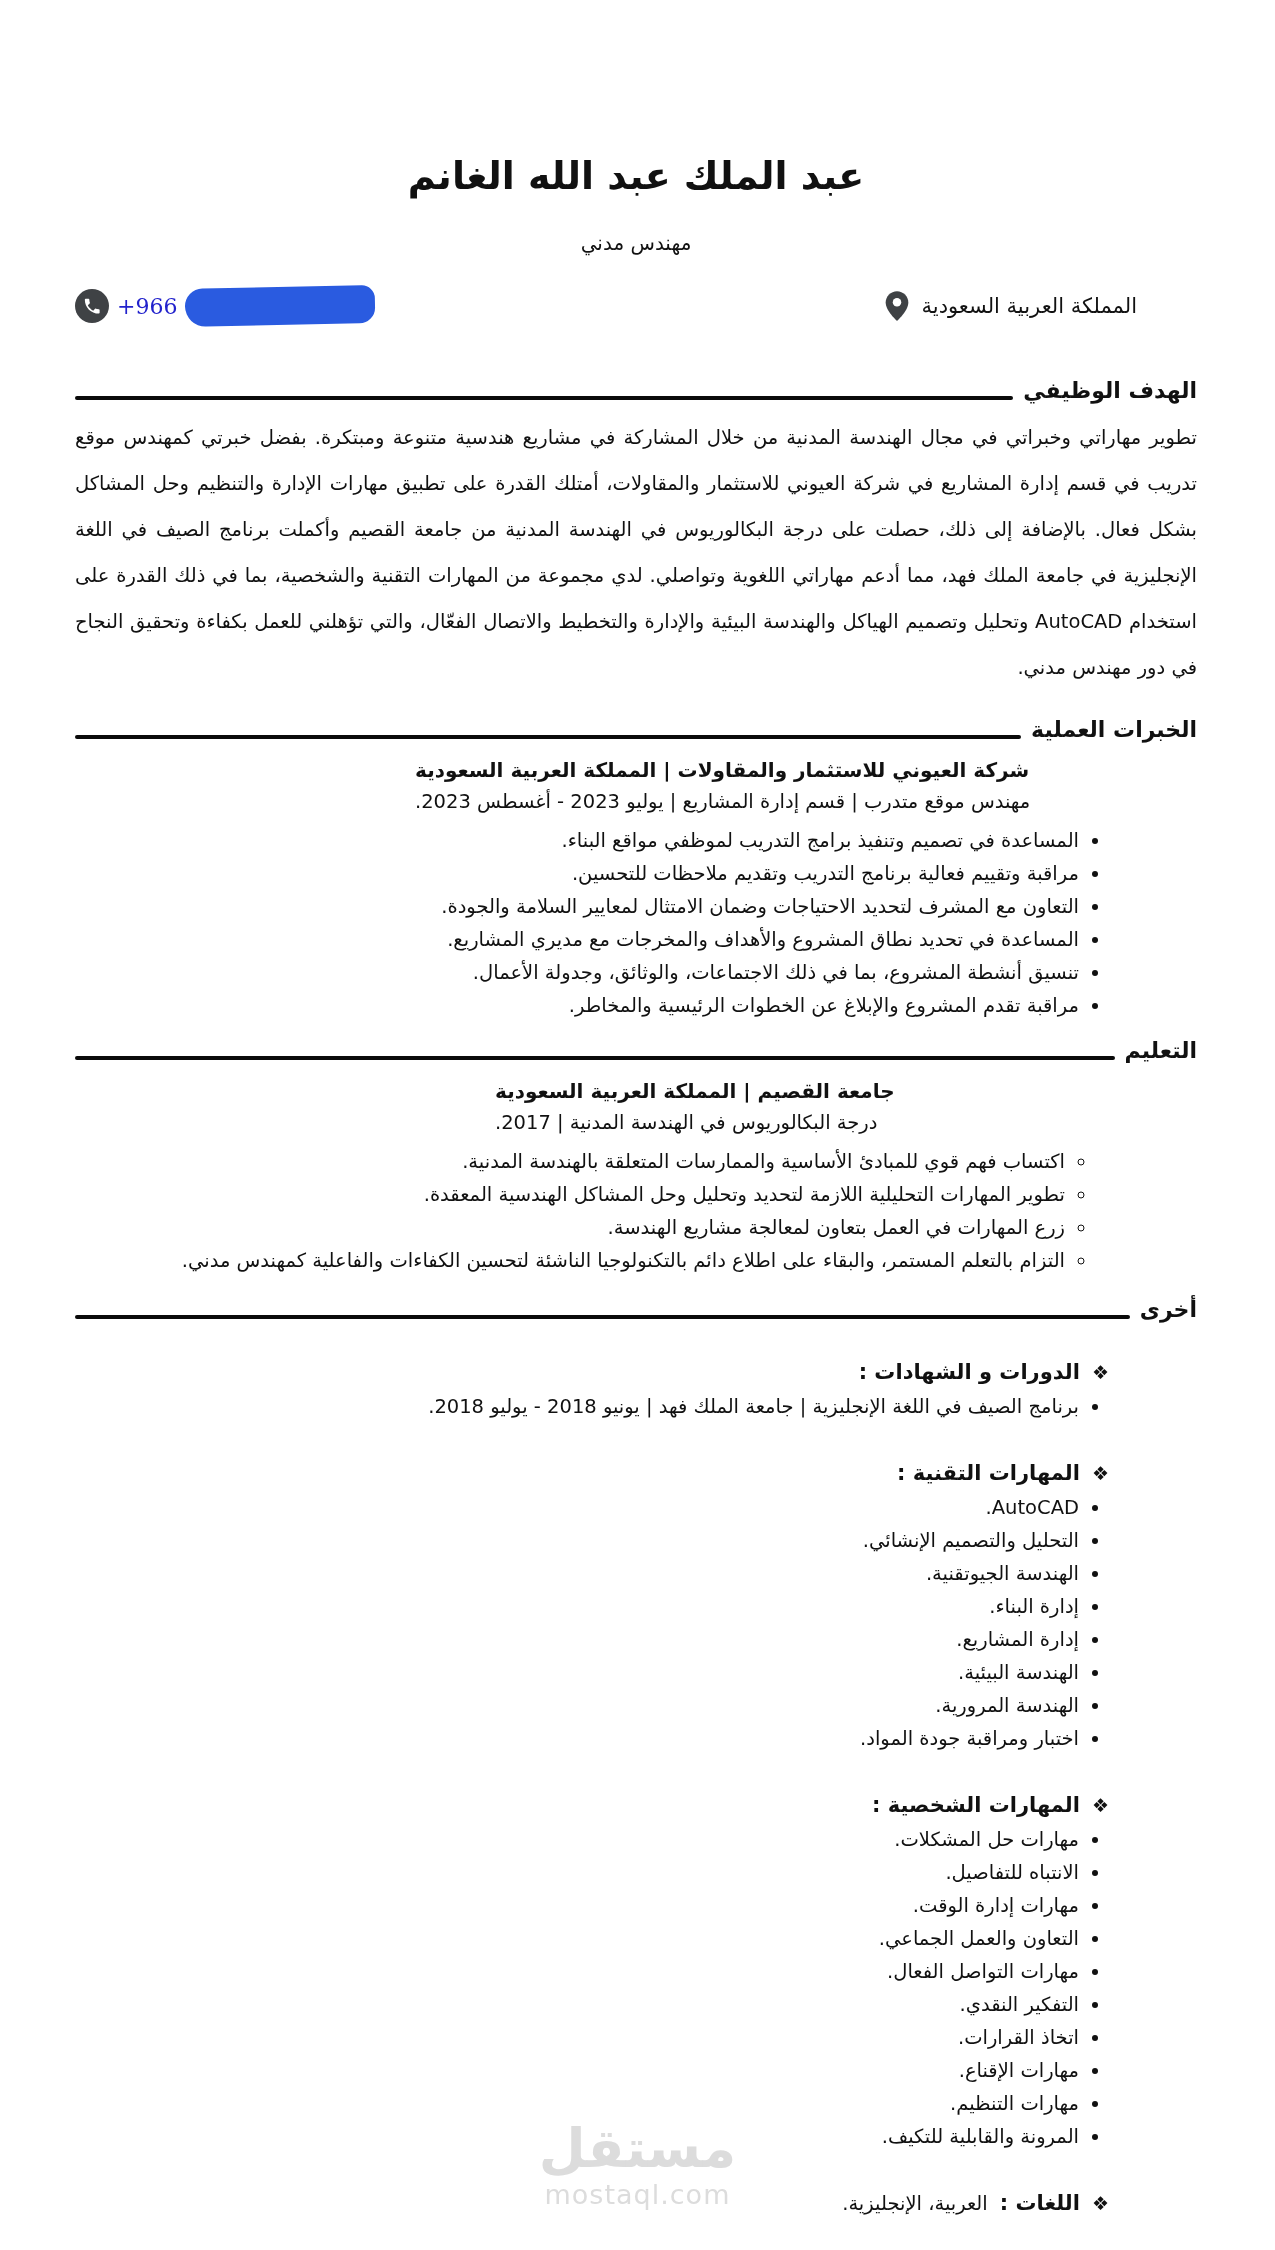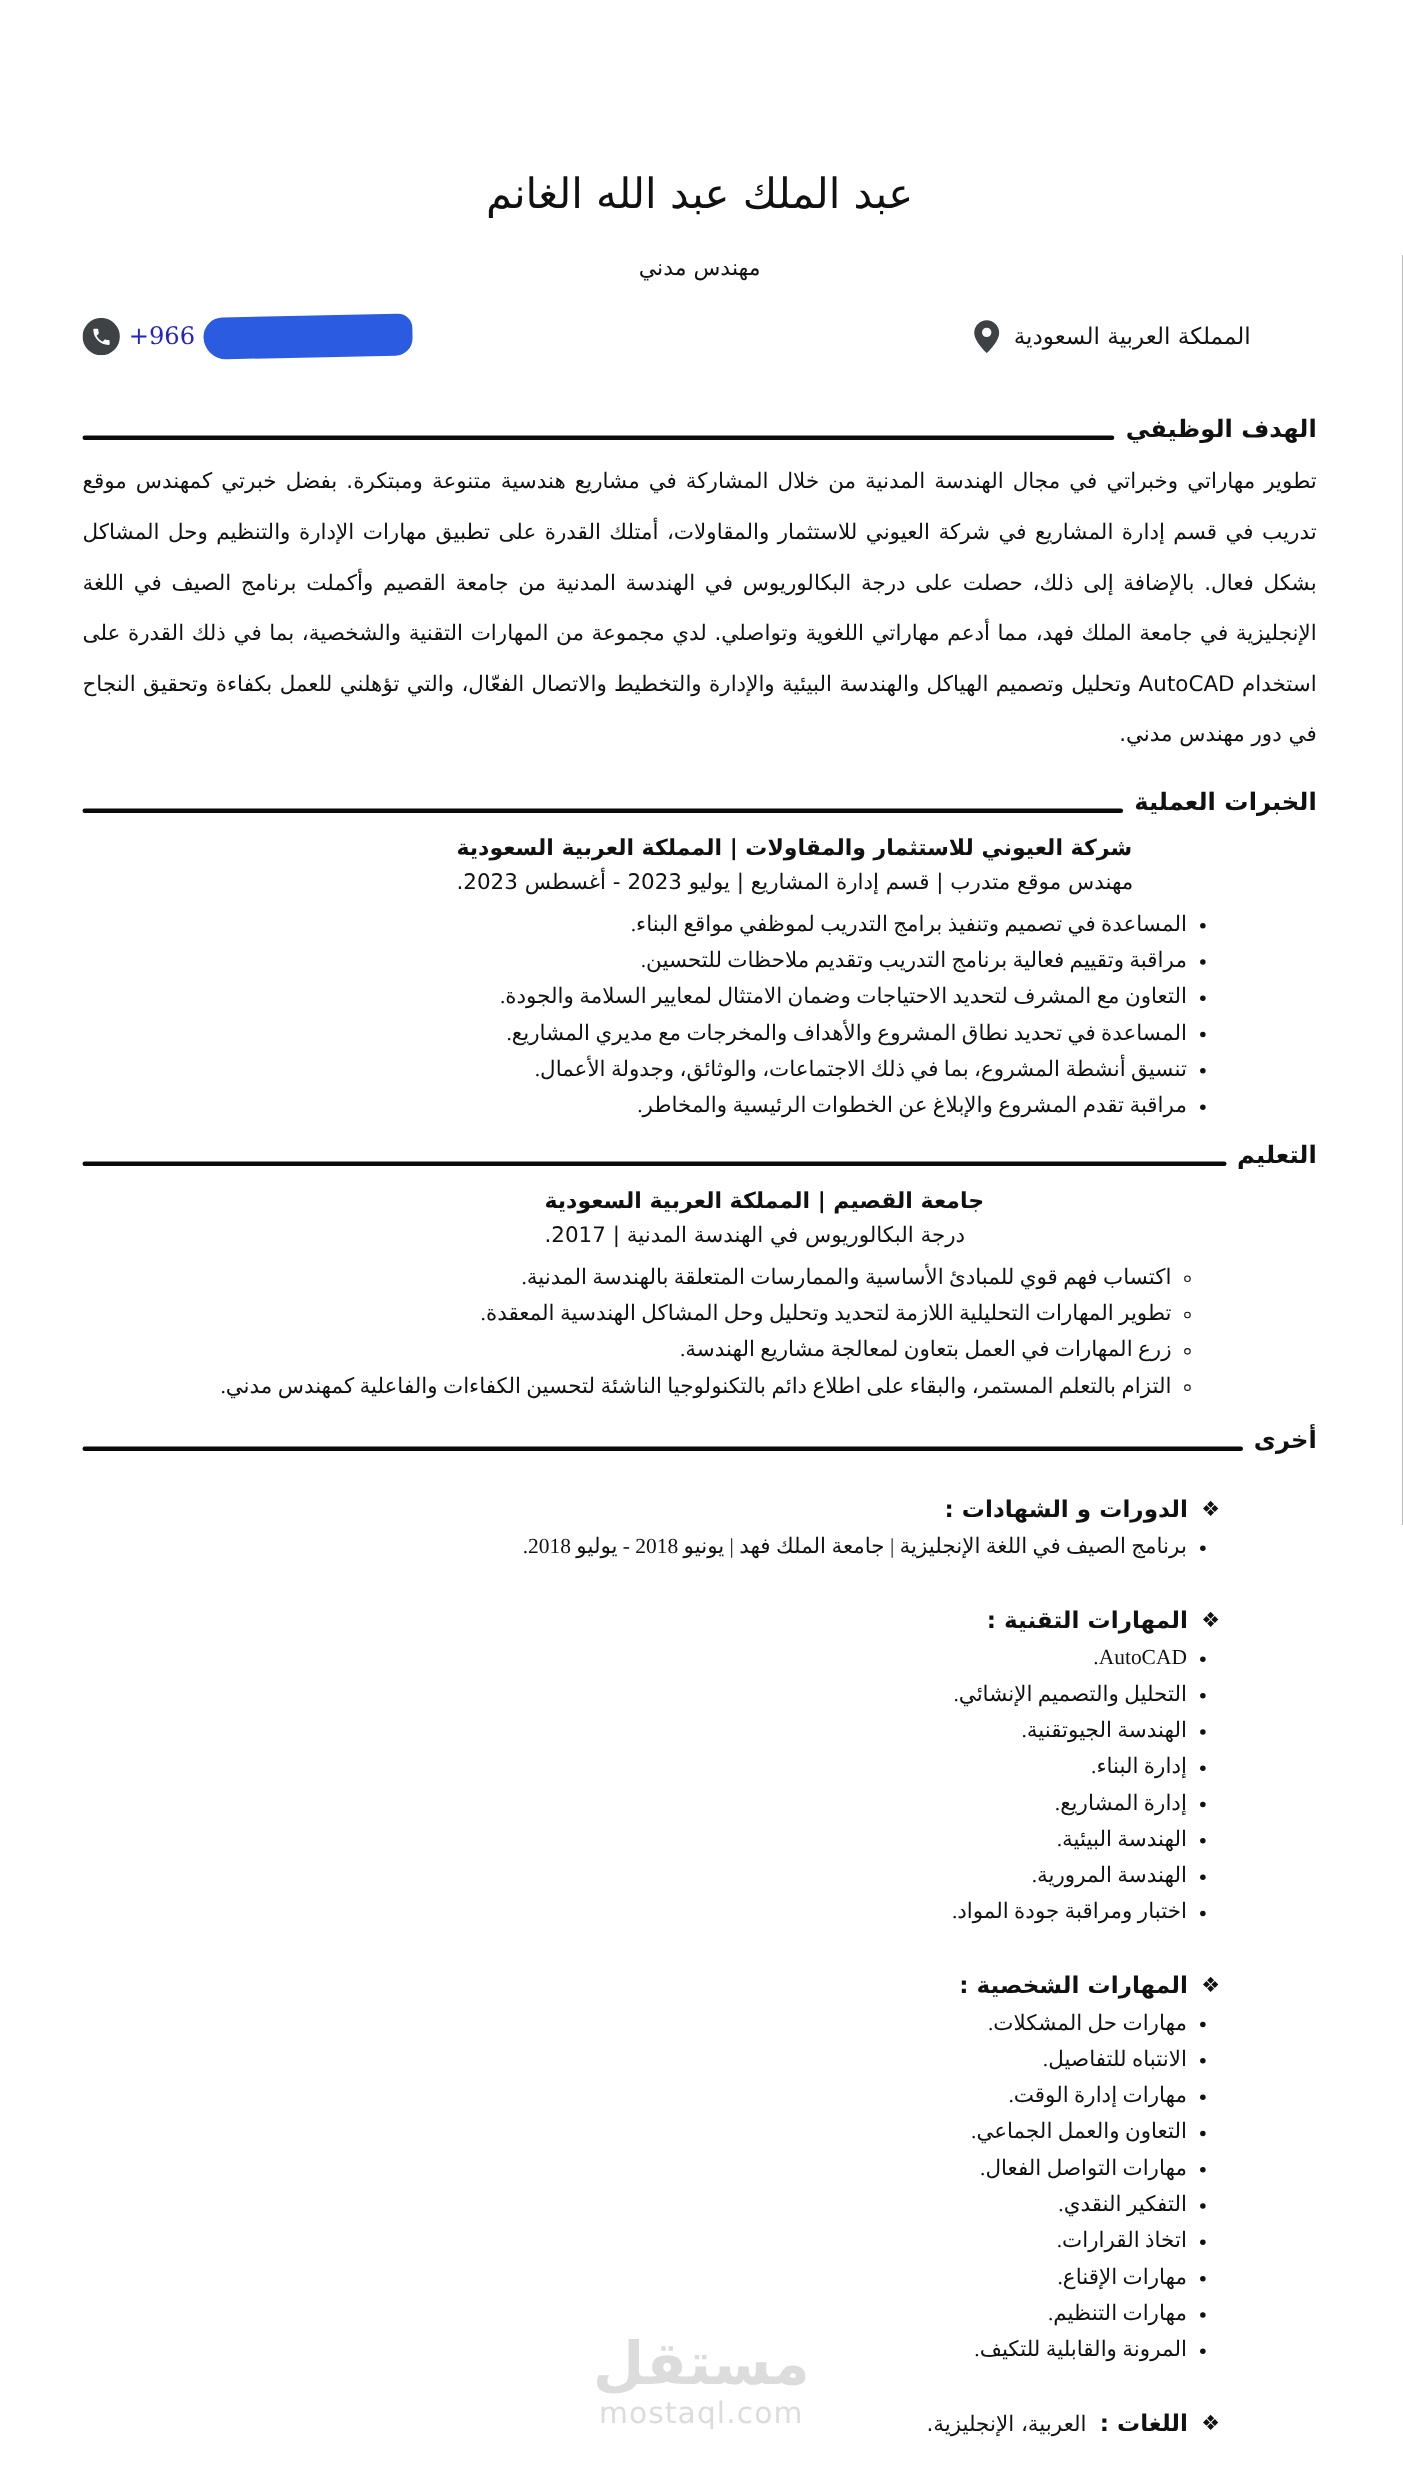--- a/index.html
+++ b/index.html
@@ -13,21 +13,21 @@
     direction:rtl;
     overflow:hidden;
   }
   .content{padding:0 78px 0 75px;}
 
   
   .name{
     margin-top:146px;
     text-align:center;
     font-size:38px;
-    font-weight:normal;
+    font-weight:bold;
     line-height:60px;
   }
   .job-title{
     margin-top:22px;
     text-align:center;
     font-size:20px;
     line-height:30px;
   }
 
   
@@ -86,21 +86,20 @@
   .center-block .role{font-size:19.5px;line-height:32px;}
   .center-shift{padding-left:340px;}
 
   ul{margin:6px 0 0 0;}
   ul.dots{list-style-type:disc;padding:0 118px 0 0;}
   ul.circles{list-style-type:circle;padding:0 132px 0 0;}
   ul li{
     font-size:19.5px;
     line-height:33px;
     text-align:right;
-    font-family:Liberation Serif, serif;
   }
 
   
   .sub-head{
     display:flex;
     align-items:center;
     gap:12px;
     padding-right:88px;
     font-size:21px;
     margin-top:38px;

